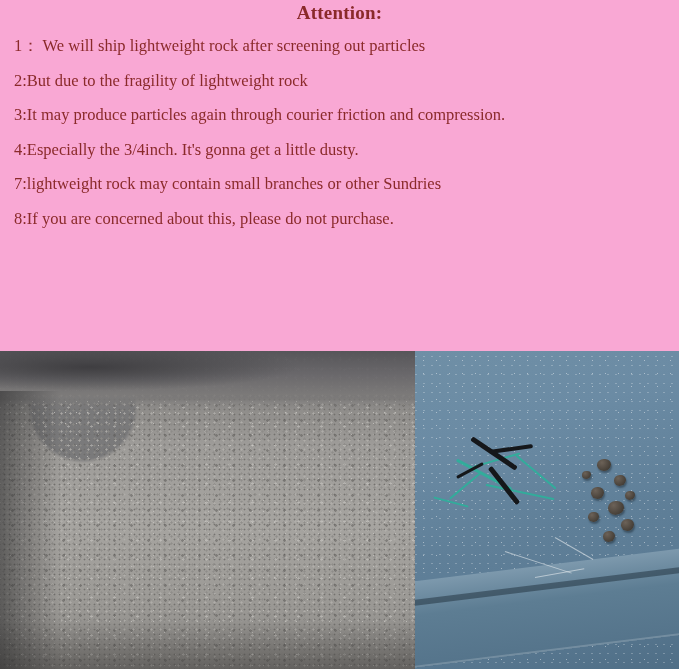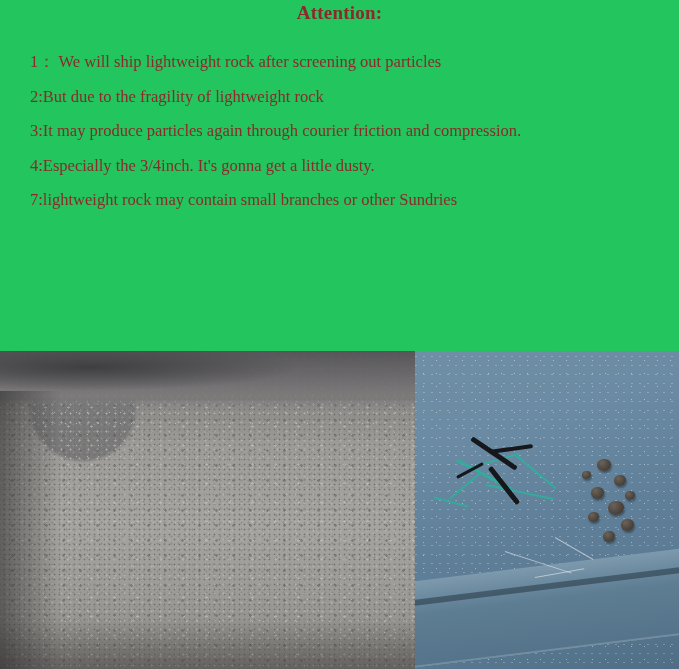--- a/index.html
+++ b/index.html
@@ -11,33 +11,33 @@
     width: 679px;
     height: 669px;
     font-family: "Liberation Serif", serif;
     color: #8a2f2f;
     overflow: hidden;
   }
   .page {
     position: relative;
     width: 679px;
     height: 669px;
-    background: #22c55e;
+    background: #f9a8d4;
   }
   .attention-title {
     text-align: center;
     font-weight: bold;
     font-size: 19px;
     color: #8a2a2a;
     margin: 0;
     padding-top: 2px;
     letter-spacing: 0.2px;
   }
   .notes {
-    margin: 16px;
+    margin: 0;
     padding: 14px 14px 0 14px;
     list-style: none;
   }
   .note-line {
     font-size: 16.5px;
     line-height: 1.0;
     color: #8a2a2a;
     margin: 0 0 18px 0;
     white-space: nowrap;
   }
@@ -169,20 +169,21 @@
 <div class="page">
 
   <h1 class="attention-title">Attention:</h1>
 
   <div class="notes">
     <p class="note-line">1： We will ship lightweight rock after screening out particles</p>
     <p class="note-line">2:But due to the fragility of lightweight rock</p>
     <p class="note-line">3:It may produce particles again through courier friction and compression.</p>
     <p class="note-line">4:Especially the 3/4inch. It's gonna get a little dusty.</p>
     <p class="note-line">7:lightweight rock may contain small branches or other Sundries</p>
+    <p class="note-line">8:If you are concerned about this, please do not purchase.</p>
   </div>
 
   <div class="photos">
 
     <div class="photo photo-left">
       <div class="gravel"></div>
       <div class="gravel2"></div>
       <div class="bag-top"></div>
       <div class="bag-top-dark"></div>
       <div class="shadow-left"></div>

